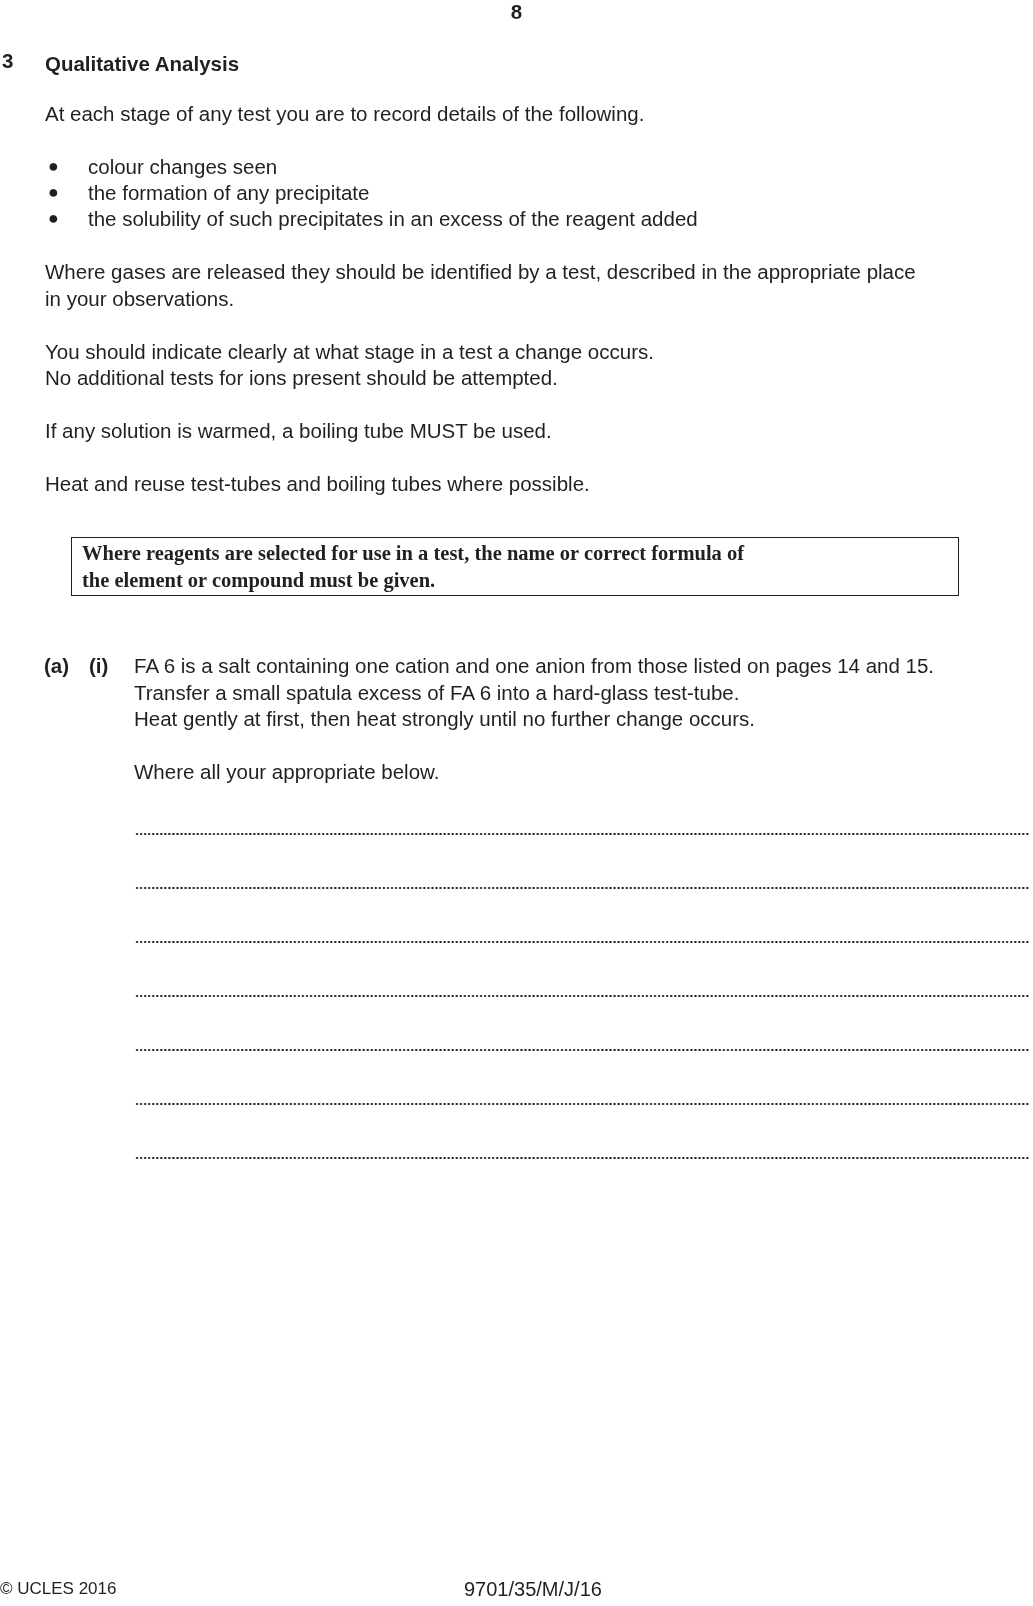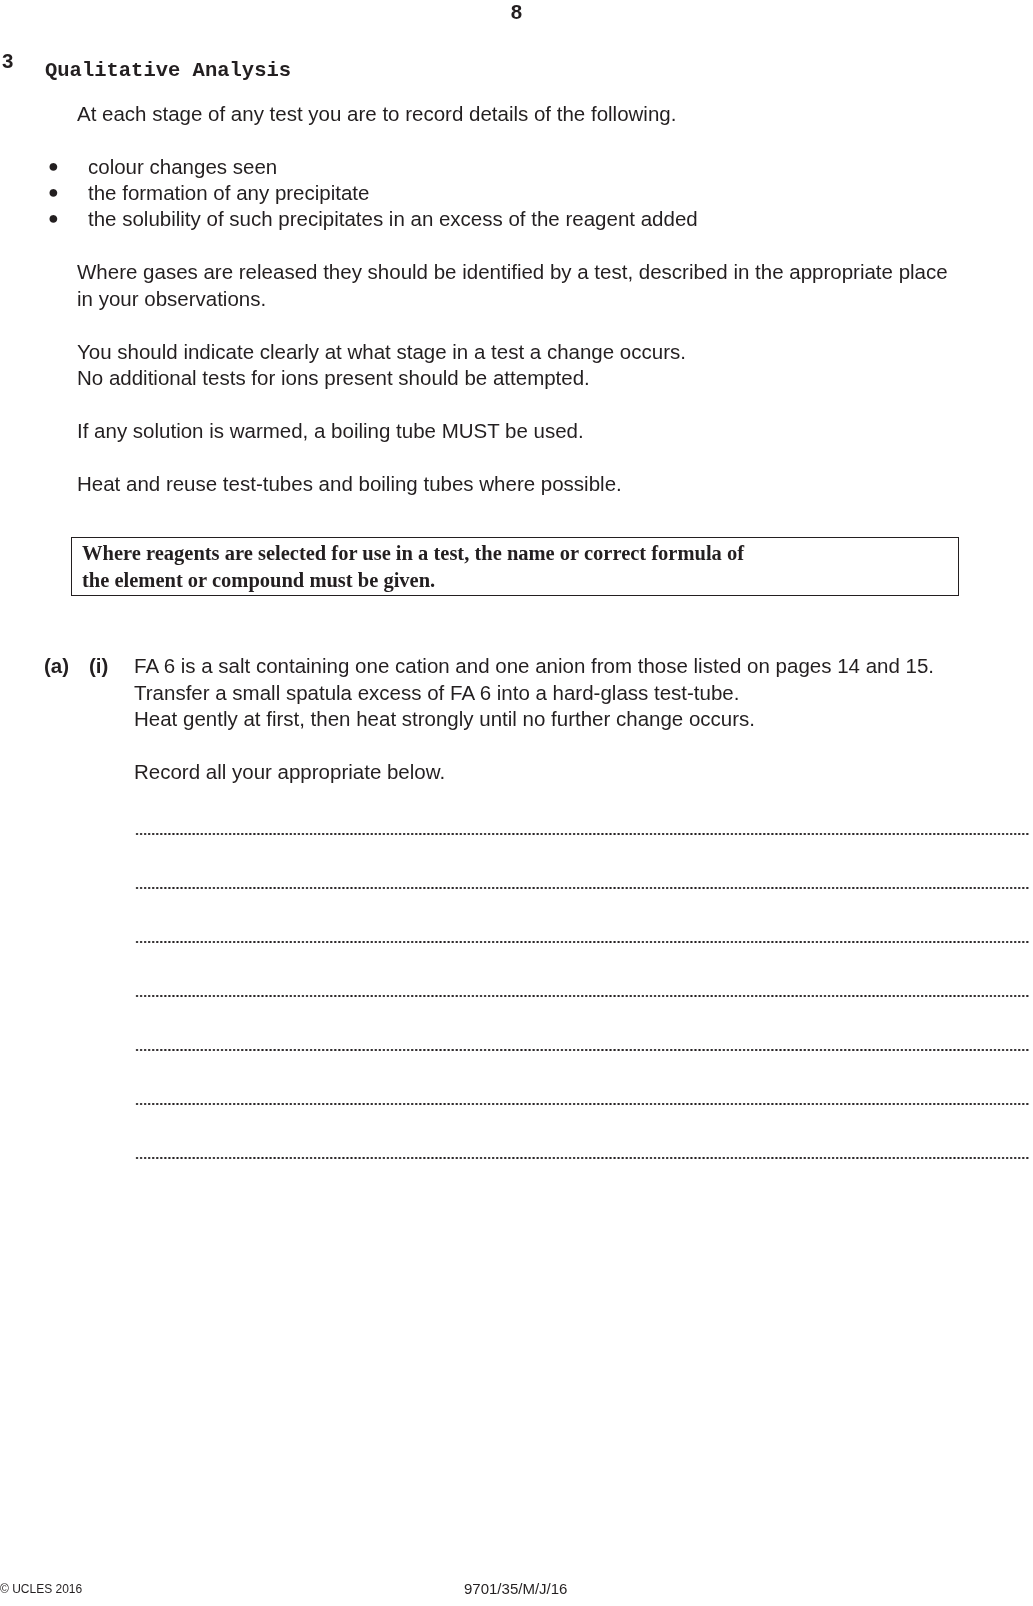--- a/index.html
+++ b/index.html
@@ -5,39 +5,39 @@
   html, body { margin: 0; padding: 0; background: #ffffff; }
   body {
     width: 1033px; height: 1606px; position: relative; overflow: hidden;
     font-family: "Liberation Sans", sans-serif; color: #231f20;
     font-size: 20.5px; line-height: 27px;
   }
   .abs { position: absolute; white-space: nowrap; }
   b, .bold { font-weight: normal; }
   .page-num { left: 0; width: 1033px; top: -2px; text-align: center; font-weight: bold; }
   .qnum { left: 2px; top: 47px; font-weight: bold; }
-  .qtitle { left: 45px; top: 57px; font-weight: bold; font-family: Liberation Mono, monospace; }
-  .para { left: 45px; margin-left: 32px; }
+  .qtitle { left: 45px; top: 50px; font-weight: bold; }
+  .para { left: 45px; }
   .bullet-dot { left: 48px; font-size: 18px; }
   .bullet-text { left: 88px; }
   .box {
     position: absolute; left: 71px; top: 537px; width: 888px; height: 59px;
     border: 1.3px solid #231f20; box-sizing: border-box;
   }
   .box-line { left: 82px; font-weight: bold; font-family: Liberation Serif, serif; }
   .label-a { left: 44px; top: 652px; font-weight: bold; }
   .label-i { left: 89px; top: 652px; font-weight: bold; }
   .q-line { left: 134px; }
   .answer-line {
     position: absolute; left: 135px; width: 894px; height: 2px;
     background-image: radial-gradient(circle, #231f20 0.9px, transparent 1.1px);
     background-size: 4.05px 2px; background-repeat: repeat-x;
   }
-  .footer-left { left: 0; top: 1580px; font-size: 12px; line-height: 18px; }
-  .footer-code { left: 464px; top: 1580px; font-size: 15px; line-height: 18px; }
+  .footer-left { left: 0; top: 1580px; font-size: 17px; line-height: 18px; }
+  .footer-code { left: 464px; top: 1580px; font-size: 20px; line-height: 18px; }
 </style>
 </head>
 <body>
 
 <div class="abs page-num">8</div>
 
 <div class="abs qnum">3</div>
 <div class="abs qtitle">Qualitative Analysis</div>
 
 <div class="abs para" style="top:100px">At each stage of any test you are to record details of the following.</div>
@@ -65,21 +65,21 @@
 <div class="abs box-line" style="top:540px">Where reagents are selected for use in a test, the name or correct formula of</div>
 <div class="abs box-line" style="top:567px">the element or compound must be given.</div>
 
 <div class="abs label-a">(a)</div>
 <div class="abs label-i">(i)</div>
 
 <div class="abs q-line" style="top:652px"><b>FA 6</b><span> is a salt containing one cation and one anion from those listed on pages 14 and 15.</span></div>
 <div class="abs q-line" style="top:679px"><span>Transfer a </span><b>small</b><span> spatula excess of </span><b>FA 6</b><span> into a hard-glass test-tube.</span></div>
 <div class="abs q-line" style="top:705px">Heat gently at first, then heat strongly until no further change occurs.</div>
 
-<div class="abs q-line" style="top:758px"><span>Record </span><b>all</b><span> your appropriate below.</span></div>
+<div class="abs q-line" style="top:758px"><span>Where </span><b>all</b><span> your appropriate below.</span></div>
 
 <div>
   <div class="answer-line" style="top:833px"></div>
   <div class="answer-line" style="top:887px"></div>
   <div class="answer-line" style="top:941px"></div>
   <div class="answer-line" style="top:995px"></div>
   <div class="answer-line" style="top:1049px"></div>
   <div class="answer-line" style="top:1103px"></div>
   <div class="answer-line" style="top:1157px"></div>
 </div>

